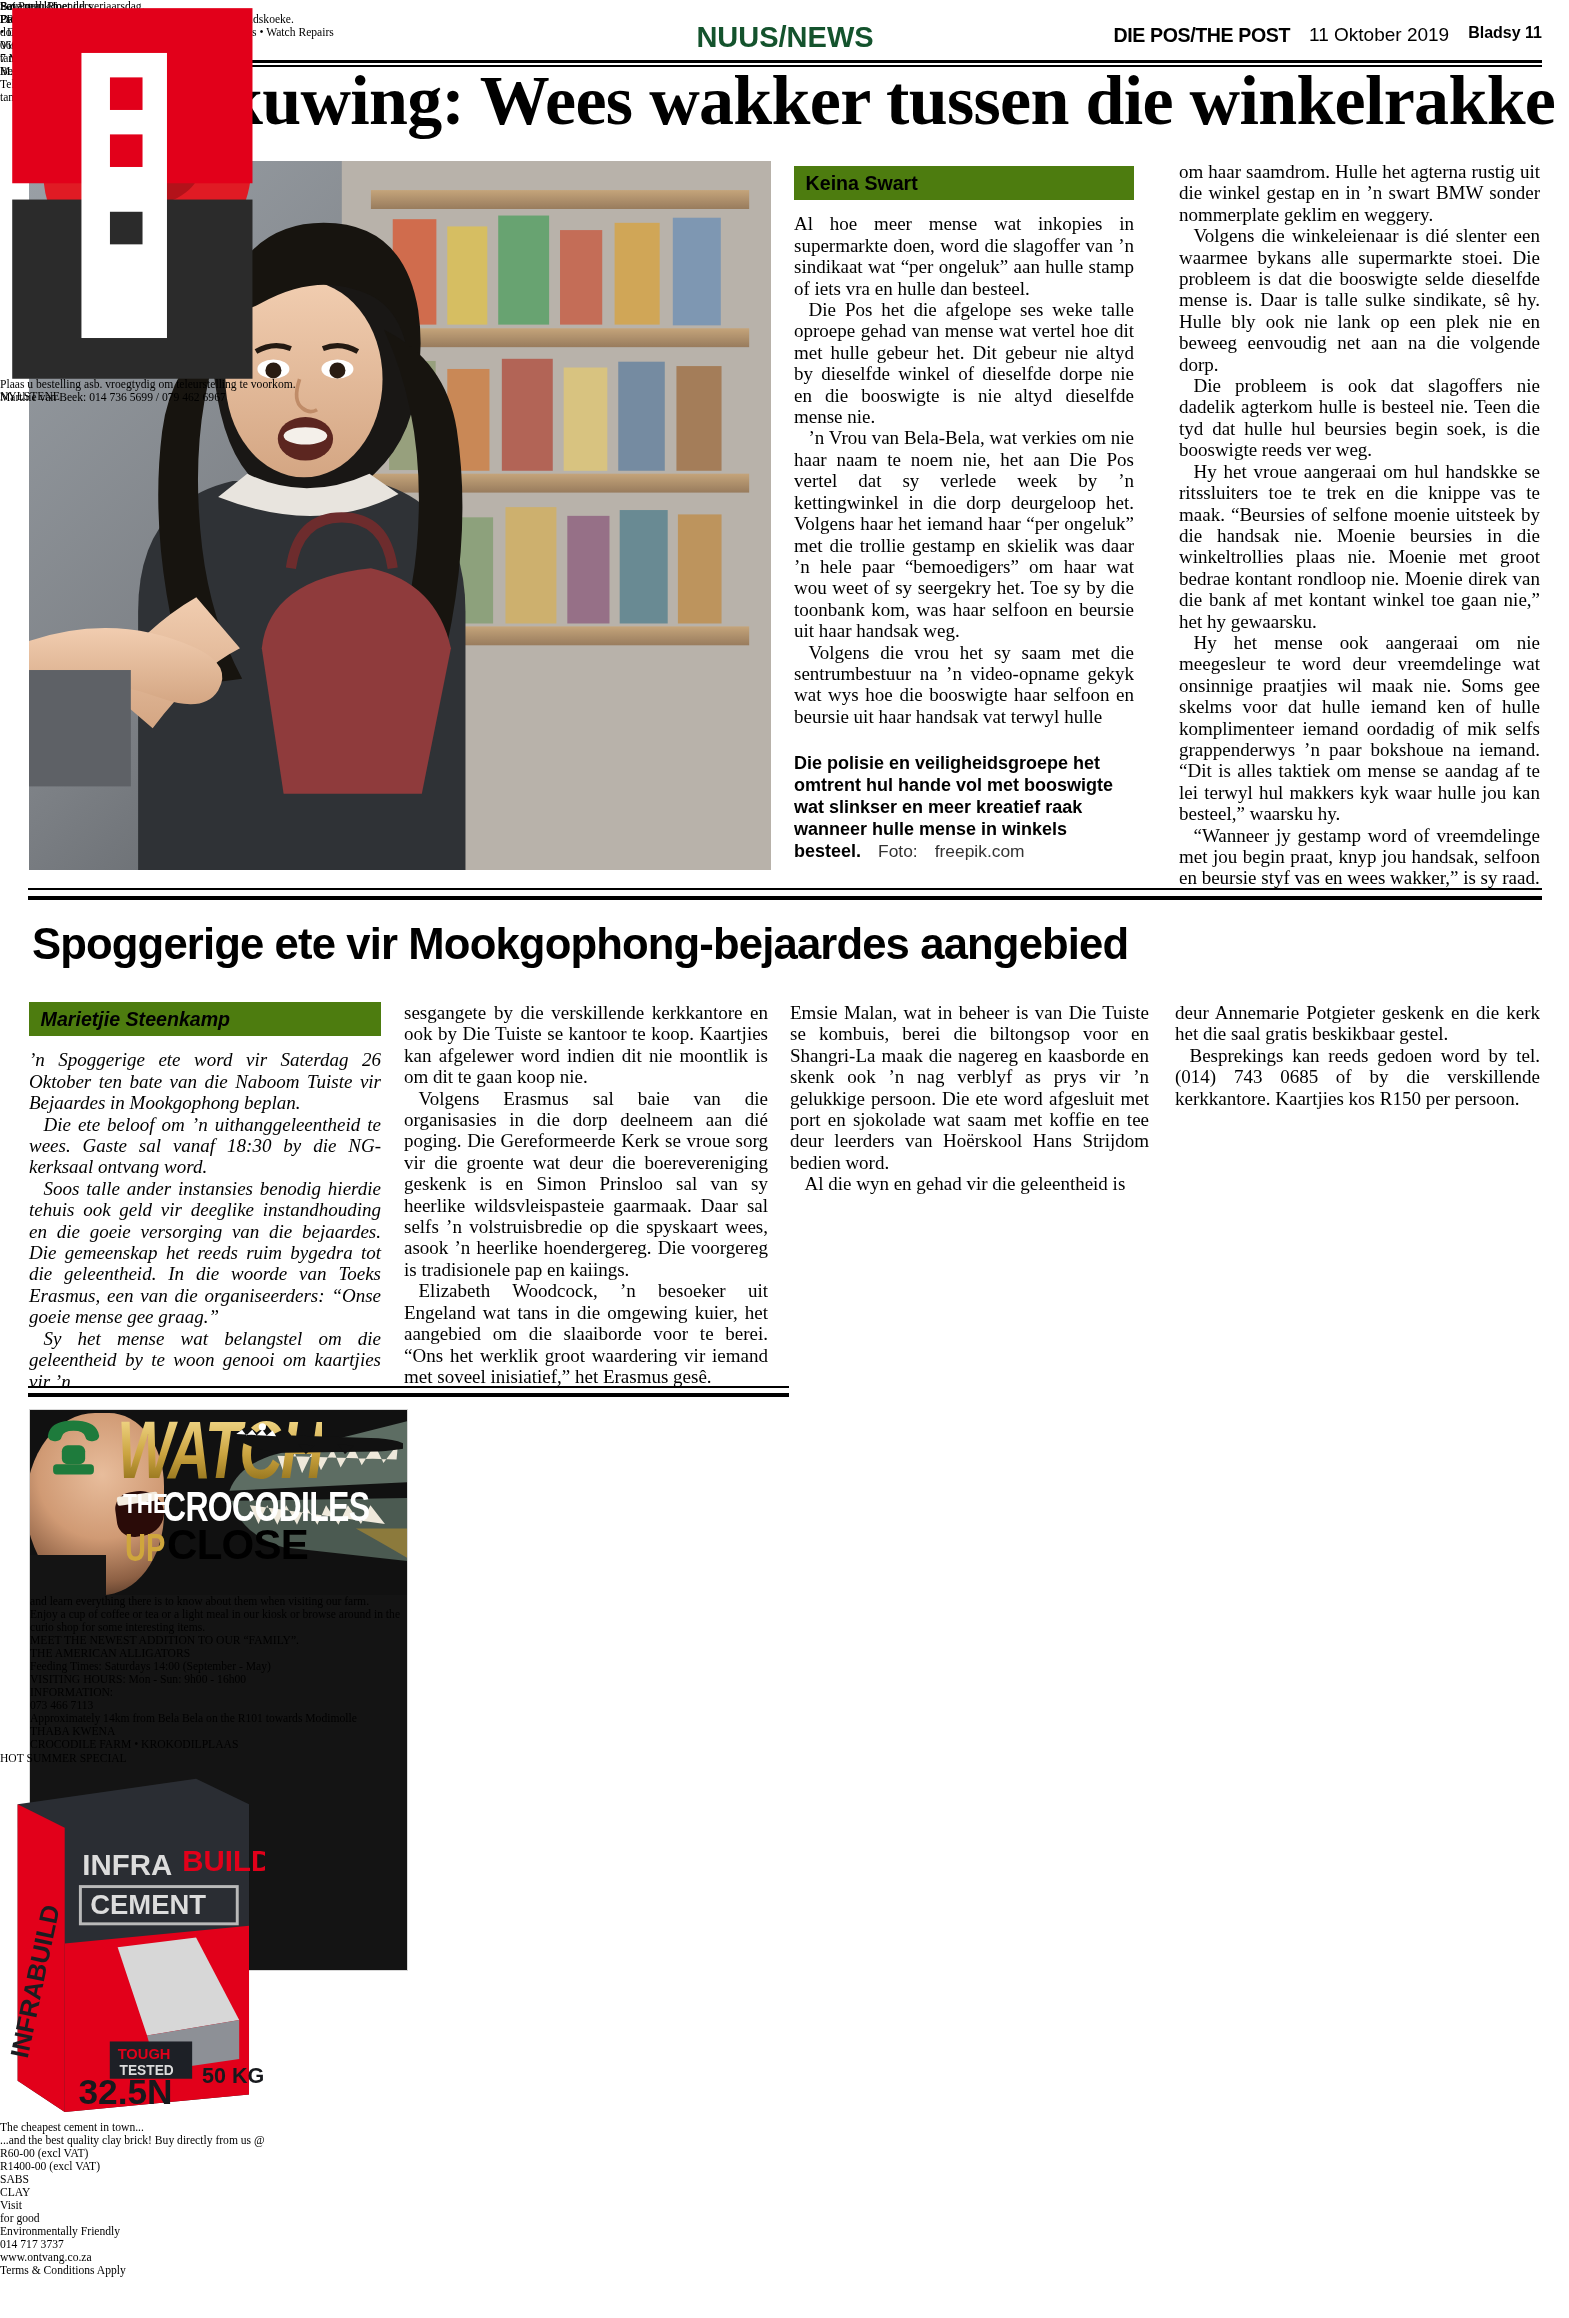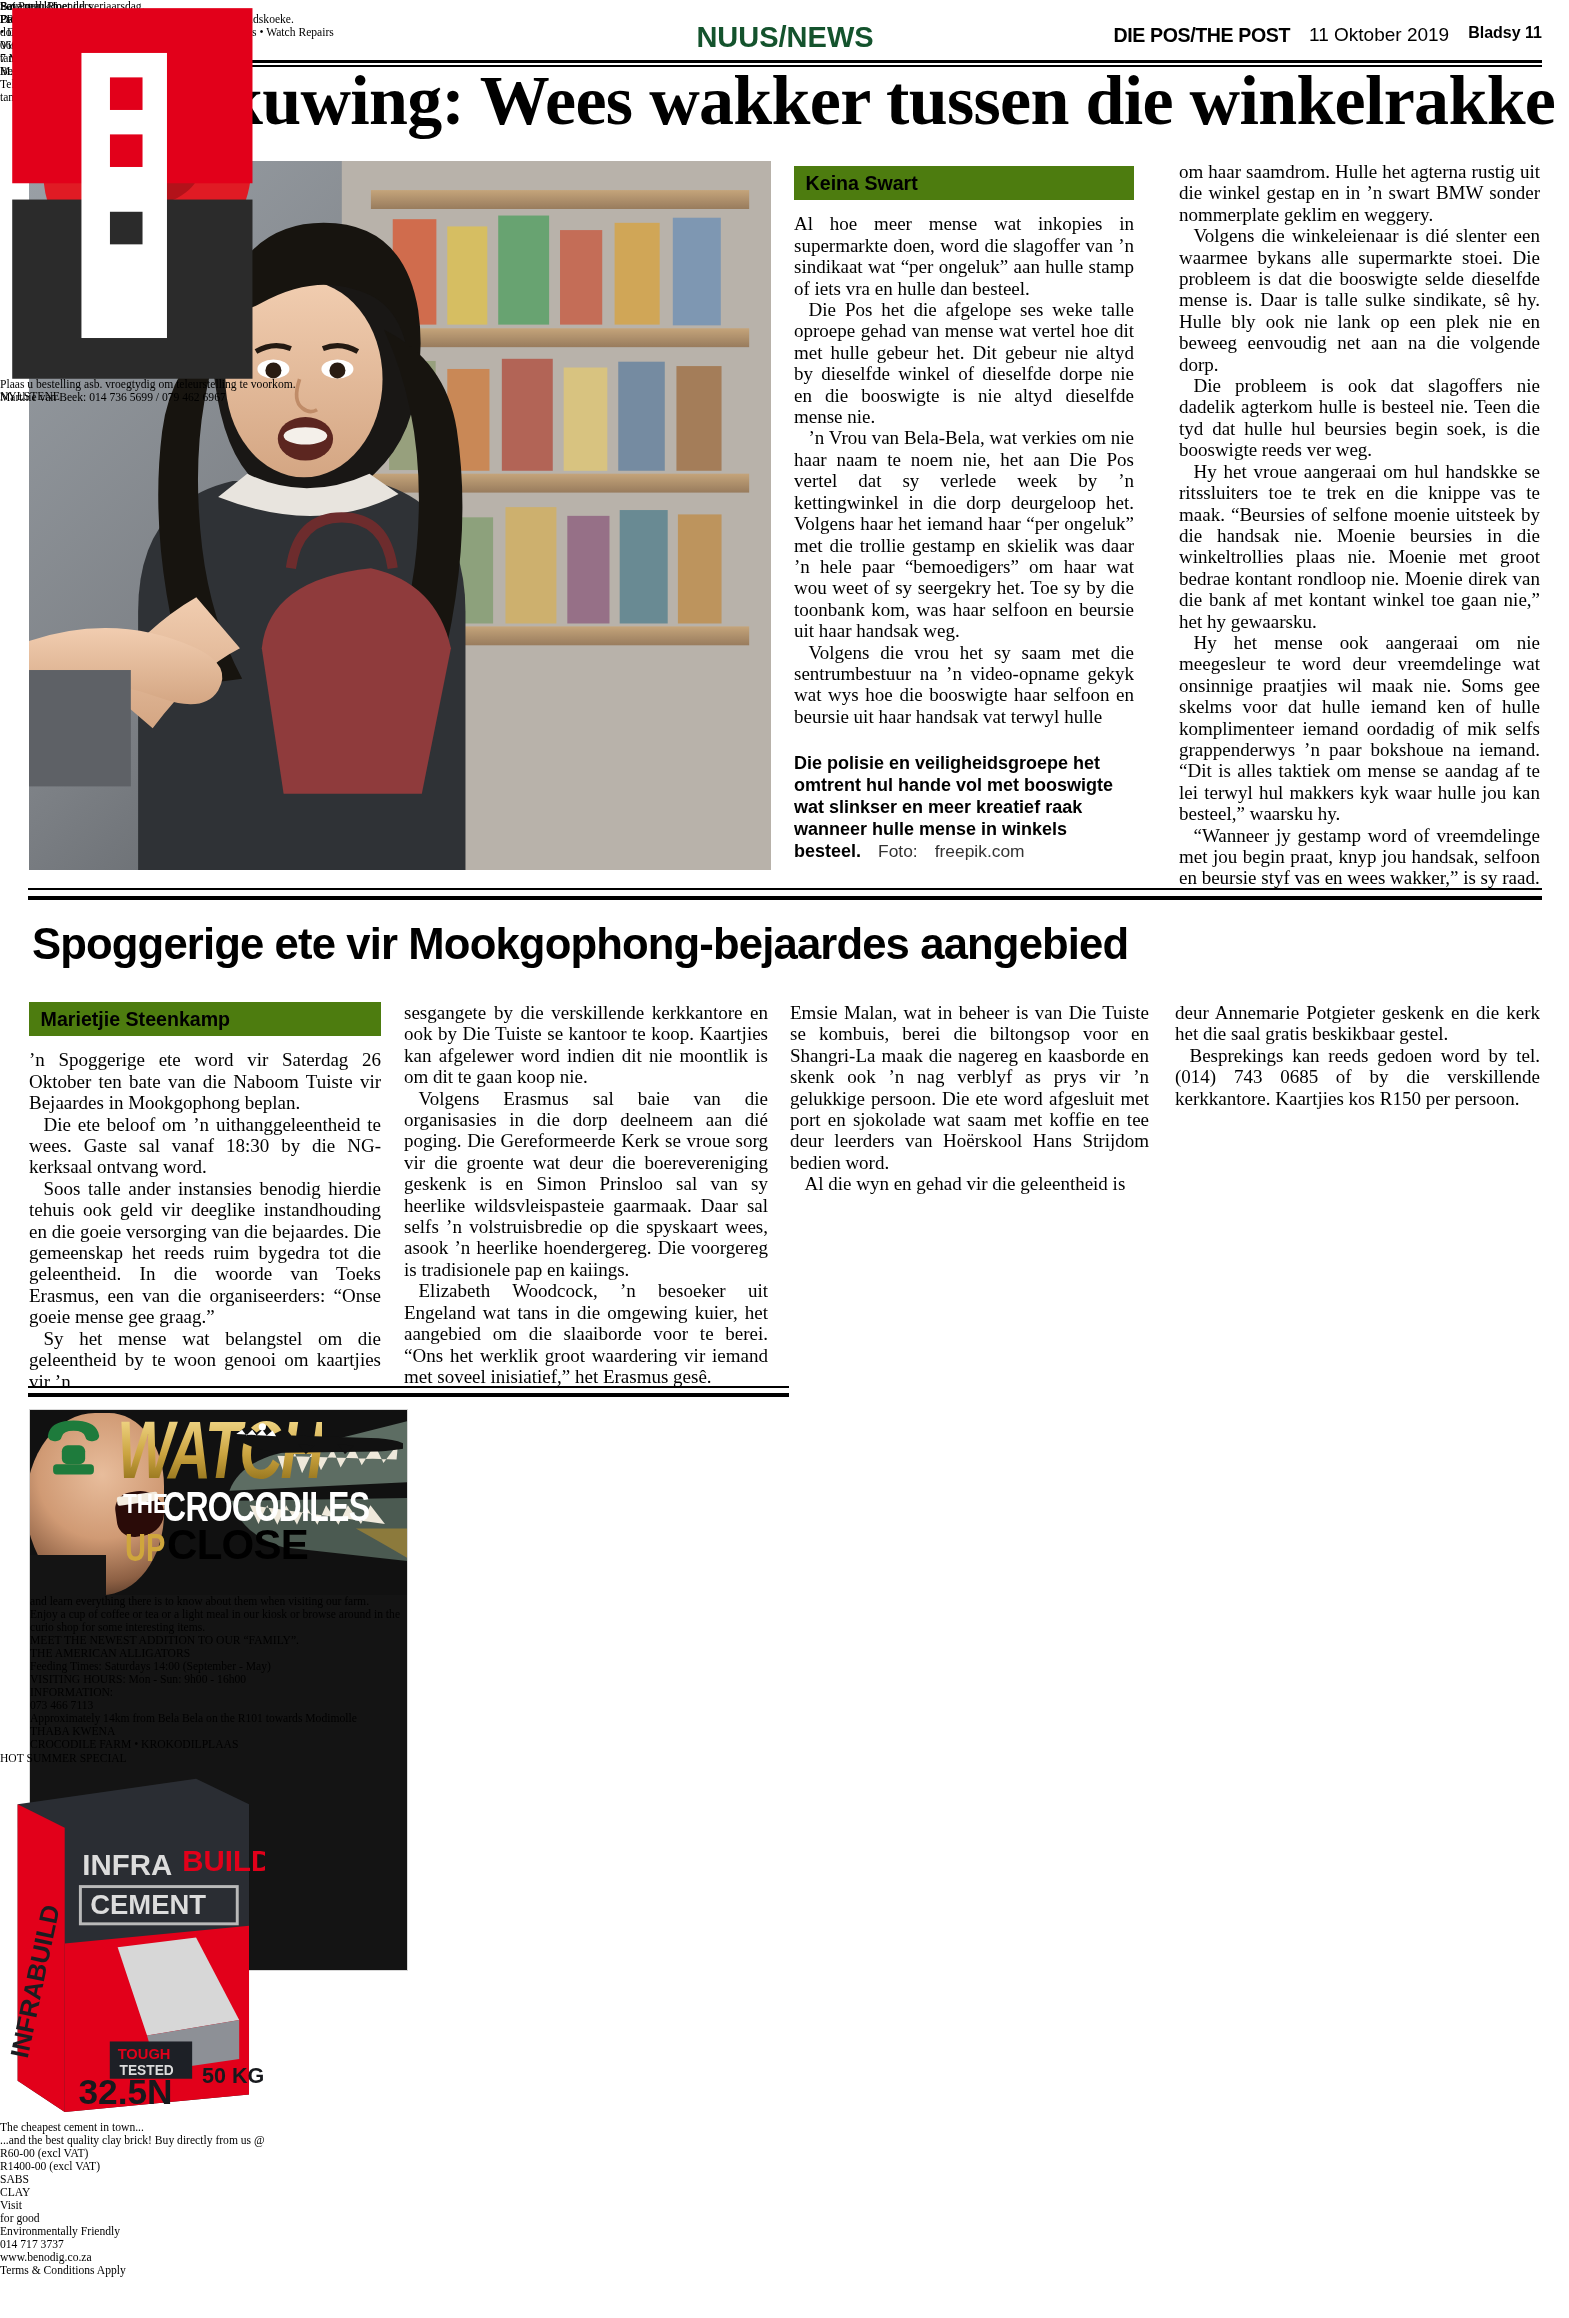--- a/index.html
+++ b/index.html
@@ -251,21 +251,21 @@
     <p>Hy het vroue aangeraai om hul handskke se ritssluiters toe te trek en die knippe vas te maak. “Beursies of selfone moenie uitsteek by die handsak nie. Moenie beursies in die winkeltrollies plaas nie. Moenie met groot bedrae kontant rondloop nie. Moenie direk van die bank af met kontant winkel toe gaan nie,” het hy gewaarsku.</p>
     <p>Hy het mense ook aangeraai om nie meegesleur te word deur vreemdelinge wat onsinnige praatjies wil maak nie. Soms gee skelms voor dat hulle iemand ken of hulle komplimenteer iemand oordadig of mik selfs grappenderwys ’n paar bokshoue na iemand. “Dit is alles taktiek om mense se aandag af te lei terwyl hul makkers kyk waar hulle jou kan besteel,” waarsku hy.</p>
     <p>“Wanneer jy gestamp word of vreemdelinge met jou begin praat, knyp jou handsak, selfoon en beursie styf vas en wees wakker,” is sy raad.</p>
   </div>
 
   <div class="rule-sep" style="left:28px;top:888px;width:1514px;height:1.5px;"></div>
   <div class="rule-sep" style="left:28px;top:896px;width:1514px;height:4.4px;"></div>
 
   <div class="headline2">Spoggerige ete vir Mookgophong-bejaardes aangebied</div>
 
-  <div class="col" style="left:29px;top:1002px;width:352px;">
+  <div class="col" style="left:29px;top:1002px;width:352px;font-style:italic;">
     <div class="byline">Marietjie Steenkamp</div>
     <div style="height:13px"></div>
     <p class="first">’n Spoggerige ete word vir Saterdag 26 Oktober ten bate van die Naboom Tuiste vir Bejaardes in Mookgophong beplan.</p>
     <p>Die ete beloof om ’n uithanggeleentheid te wees. Gaste sal vanaf 18:30 by die NG-kerksaal ontvang word.</p>
     <p>Soos talle ander instansies benodig hierdie tehuis ook geld vir deeglike instandhouding en die goeie versorging van die bejaardes. Die gemeenskap het reeds ruim bygedra tot die geleentheid. In die woorde van Toeks Erasmus, een van die organiseerders: “Onse goeie mense gee graag.”</p>
     <p>Sy het mense wat belangstel om die geleentheid by te woon genooi om kaartjies vir ’n</p>
   </div>
 
   <div class="col" style="left:404px;top:1002px;width:364px;">
     <p class="first">sesgangete by die verskillende kerkkantore en ook by Die Tuiste se kantoor te koop. Kaartjies kan afgelewer word indien dit nie moontlik is om dit te gaan koop nie.</p>
@@ -460,19 +460,19 @@
 
       <div class="cb-c"></div>
       <div class="cb-txt1">CLAY</div>
       <div class="cb-txt2">Visit</div>
       <div class="cb-sub">for good</div>
 
       <div class="leaf"></div>
       <div class="env">Environmentally Friendly</div>
 
       <div class="nyl-tel">014 717 3737</div>
-      <div class="nyl-web">www.benodig.co.za</div>
+      <div class="nyl-web">www.ontvang.co.za</div>
       <div class="nyl-tc">Terms &amp; Conditions Apply</div>
     </div>
   </div>
 
 </div>
 
 
 </body></html>

